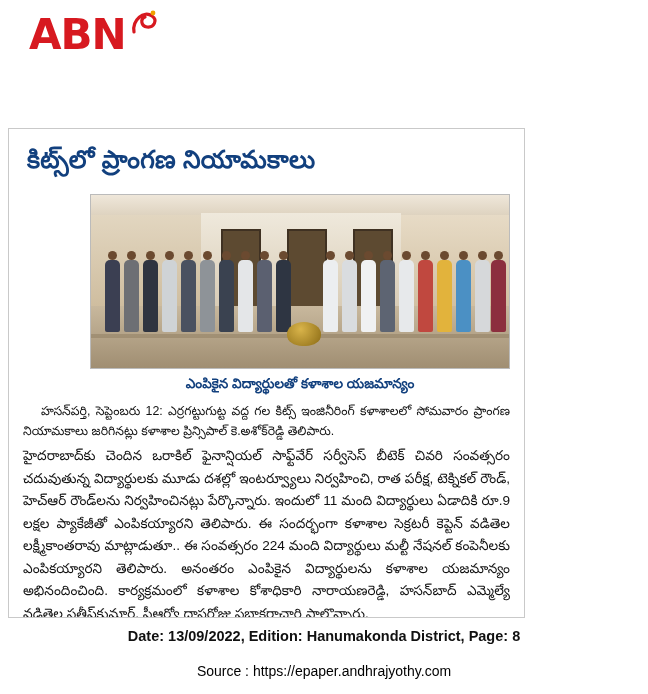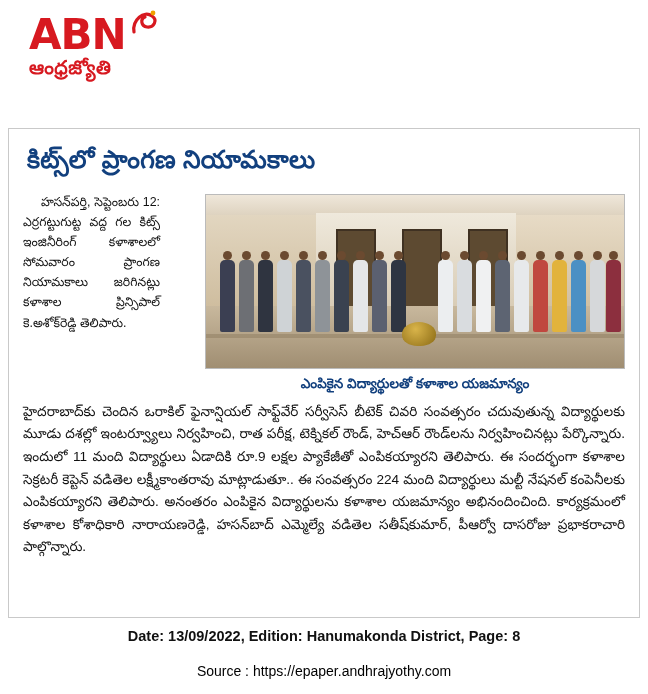--- a/index.html
+++ b/index.html
@@ -55,21 +55,21 @@
     font-weight: bold;
     margin-top: 1px;
     letter-spacing: 0.5px;
   }
 
   
   .article {
     position: absolute;
     left: 8px;
     top: 128px;
-    width: 632px;
+    width: 517px;
     height: 490px;
     border: 1px solid #c9c9c9;
     box-sizing: border-box;
     background: #fff;
     padding: 10px 14px 8px 14px;
     overflow: hidden;
   }
   .headline {
     font-family: "Liberation Sans", sans-serif;
     font-weight: bold;
@@ -201,21 +201,20 @@
 <div class="masthead">
   <div class="logo-row">
     <span class="logo-abn">ABN</span>
     <span class="logo-swirl">
       <svg width="34" height="34" viewBox="0 0 34 34">
         <path d="M6 24 C4 12, 16 2, 24 8 C30 12, 26 20, 19 19 C13 18, 12 11, 17 9" fill="none" stroke="#d71920" stroke-width="3.2" stroke-linecap="round"></path>
         <circle cx="25" cy="5" r="2.4" fill="#f0a000"></circle>
       </svg>
     </span>
   </div>
-  <div class="logo-sub">ఆంధ్రజ్యోతి</div>
 </div>
 
 <div class="article">
 
   <div class="headline">కిట్స్‌లో ప్రాంగణ నియామకాలు</div>
 
   <div class="body-wrap">
 
     <div class="figure">
       <div class="photo">

